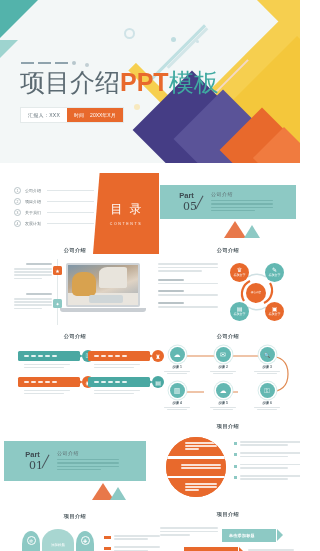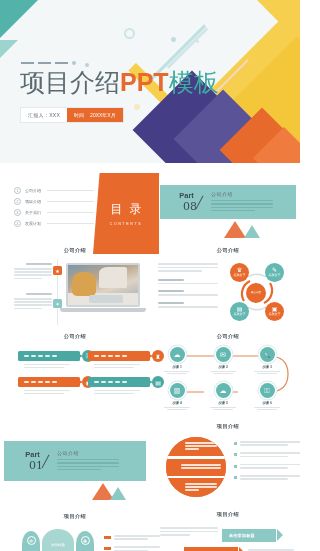--- a/index.html
+++ b/index.html
@@ -381,21 +381,21 @@
     </div>
 
     <div class="trap">
       <span class="cn">目录</span>
       <span class="en">CONTENTS</span>
     </div>
 
     <div class="partbox" style="left:160px;top:22px;width:136px;height:34px;">
       <div class="part-lbl" style="margin-left:16px;">
         <span class="w">Part</span>
-        <span class="n">08</span>
+        <span class="n">05</span>
         <span class="slash"></span>
       </div>
       <div class="part-txt">
         <div class="h">公司介绍</div>
         <div class="lorem-line"></div>
         <div class="lorem-line"></div>
         <div class="lorem-line"></div>
         <div class="lorem-line" style="width:44px;"></div>
       </div>
     </div>

